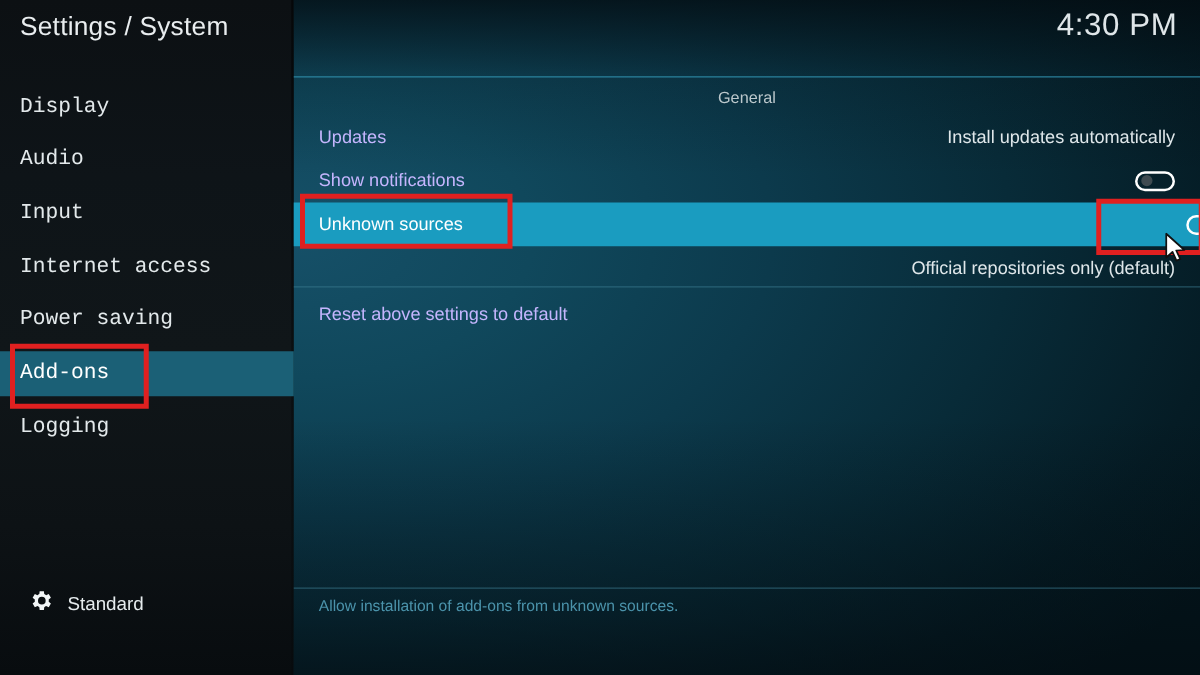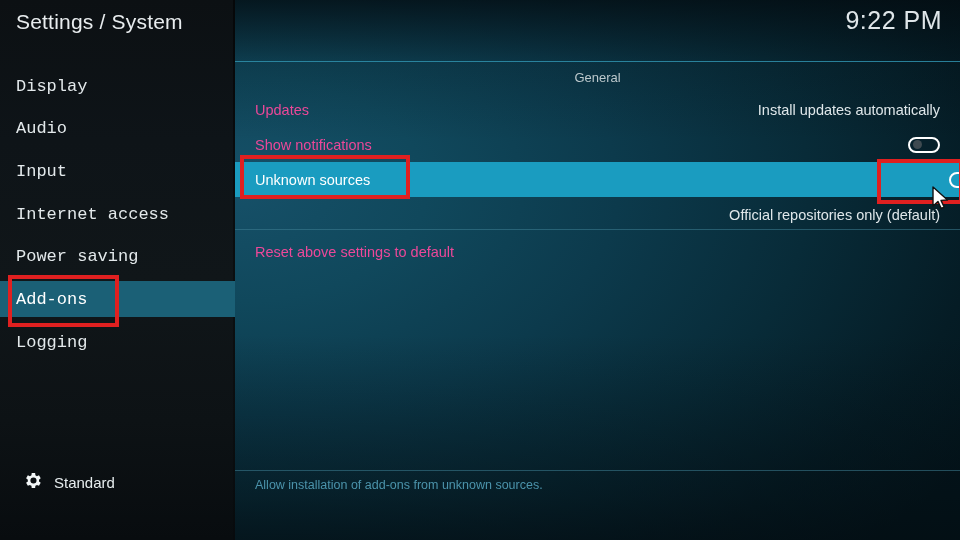--- a/index.html
+++ b/index.html
@@ -87,21 +87,21 @@
   }
   .setting-row.selected {
     background: #1a9cc0;
   }
   .setting-row .label {
     position: absolute;
     left: 20px;
     top: 50%;
     transform: translateY(-50%);
     font-size: 14.5px;
-    color: #ec4899;
+    color: #c4b5fd;
     white-space: nowrap;
   }
   .setting-row.selected .label { color: #ffffff; }
   .setting-row .value {
     position: absolute;
     right: 20px;
     top: 50%;
     transform: translateY(-50%);
     font-size: 14.5px;
     color: #dfe7ea;
@@ -195,21 +195,21 @@
 </head>
 <body>
 
 <div id="screen">
 
   <div class="bg-sidebar"></div>
   <div class="bg-content"></div>
   <div class="sidebar-edge"></div>
 
   <div class="title">Settings / System</div>
-  <div class="clock">9:22 PM</div>
+  <div class="clock">4:30 PM</div>
 
   <div class="rule" style="left:235px; top:61px; width:725px;"></div>
 
   <div class="section-label">General</div>
 
   <div class="setting-row" style="top:92px;">
     <span class="label">Updates</span>
     <span class="value">Install updates automatically</span>
   </div>
 

